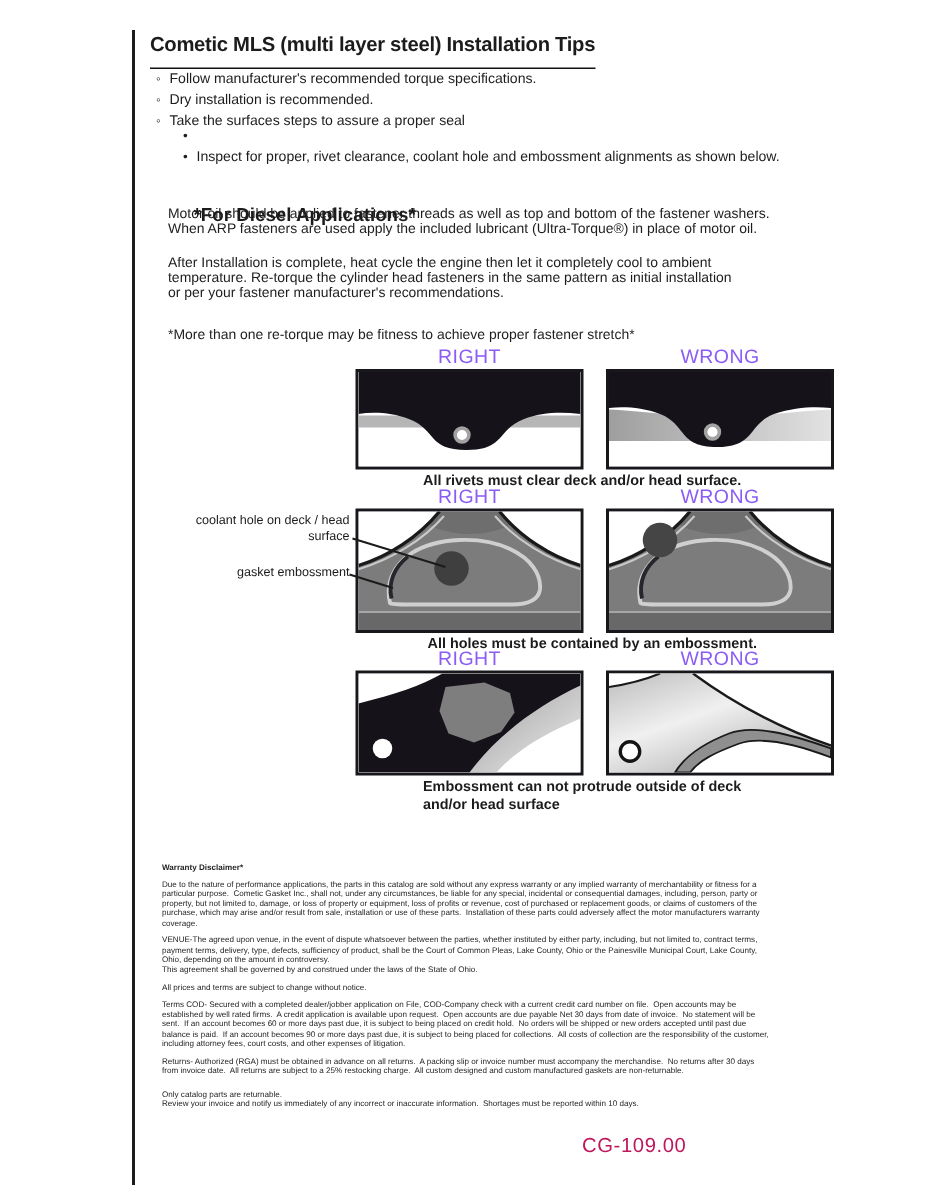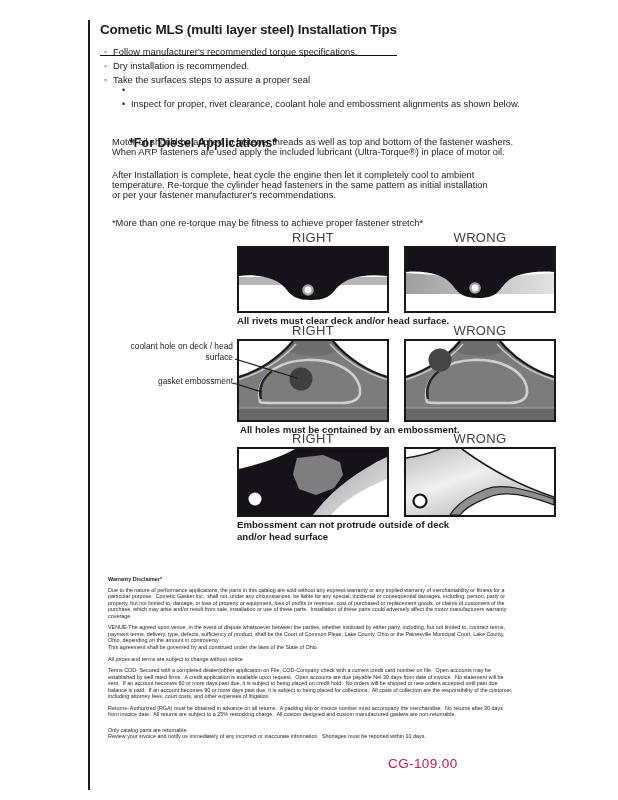--- a/index.html
+++ b/index.html
@@ -1,30 +1,30 @@
 <!DOCTYPE html>
 <html><head>
 <meta charset="utf-8">
 <style>
   html,body{margin:0;padding:0;background:#ffffff;}
   .page{position:relative;width:618px;height:800px;background:#ffffff;overflow:hidden;
         font-family:"Liberation Sans","DejaVu Sans",sans-serif;color:#1c1c1c;}
   .edge-line{position:absolute;left:88px;top:20px;width:1.5px;height:770px;background:#1c1c1c;}
   .title{position:absolute;left:100px;top:22px;margin:0;font-size:13.5px;font-weight:bold;
-         letter-spacing:-0.2px;border-bottom:1.8px solid #111;padding-bottom:18px;white-space:nowrap;}
+         letter-spacing:-0.2px;border-bottom:1.8px solid #111;padding-bottom:8px;white-space:nowrap;}
   .bullets{position:absolute;left:104px;top:45px;font-size:9.4px;line-height:13px;}
   .subbullets{position:absolute;left:122px;top:84px;font-size:9.4px;line-height:13px;}
   .brow{display:flex;align-items:baseline;white-space:pre-wrap;}
   .bmark{width:9px;flex:0 0 9px;font-size:9px;}
   .h2{position:absolute;left:112px;top:119px;margin:17px;font-size:12.5px;font-weight:bold;}
   .para{position:absolute;left:112px;width:470px;margin:0;font-size:9.3px;line-height:10px;white-space:pre-wrap;}
   .p1{top:137px;} .p2{top:170px;} .p3{top:218px;}
-  .dlabel{position:absolute;width:152px;text-align:center;font-size:13px;letter-spacing:0.3px;color:#404040;}
+  .dlabel{position:absolute;width:152px;text-align:center;font-size:13px;letter-spacing:0.3px;color:#8b5cf6;}
   .panel{position:absolute;border:2px solid #17171c;line-height:0;background:#fff;}
-  .caption{position:absolute;font-size:9.6px;font-weight:bold;line-height:12px;white-space:pre-wrap;}
+  .caption{position:absolute;font-size:9.6px;font-weight:bold;line-height:12px;white-space:pre-wrap;margin-left:45px;}
   .ann{position:absolute;left:106px;width:127px;text-align:right;font-size:8.4px;line-height:10.5px;color:#1c1c1c;}
   .ann-lines{position:absolute;left:100px;top:338px;pointer-events:none;}
   .legal{position:absolute;left:108px;top:576px;width:406px;font-size:5.4px;line-height:6.4px;color:#242424;}
   .legal p{margin:0 0 5.5px 0;white-space:pre-wrap;}
   .legal .lh{font-weight:bold;margin-bottom:4.5px;}
   .legal .gap{margin-bottom:9px;}
   .pagenum{position:absolute;left:388px;top:756px;font-size:13.5px;letter-spacing:0.4px;color:#be185d;}
 </style>
 </head>
 <body>

